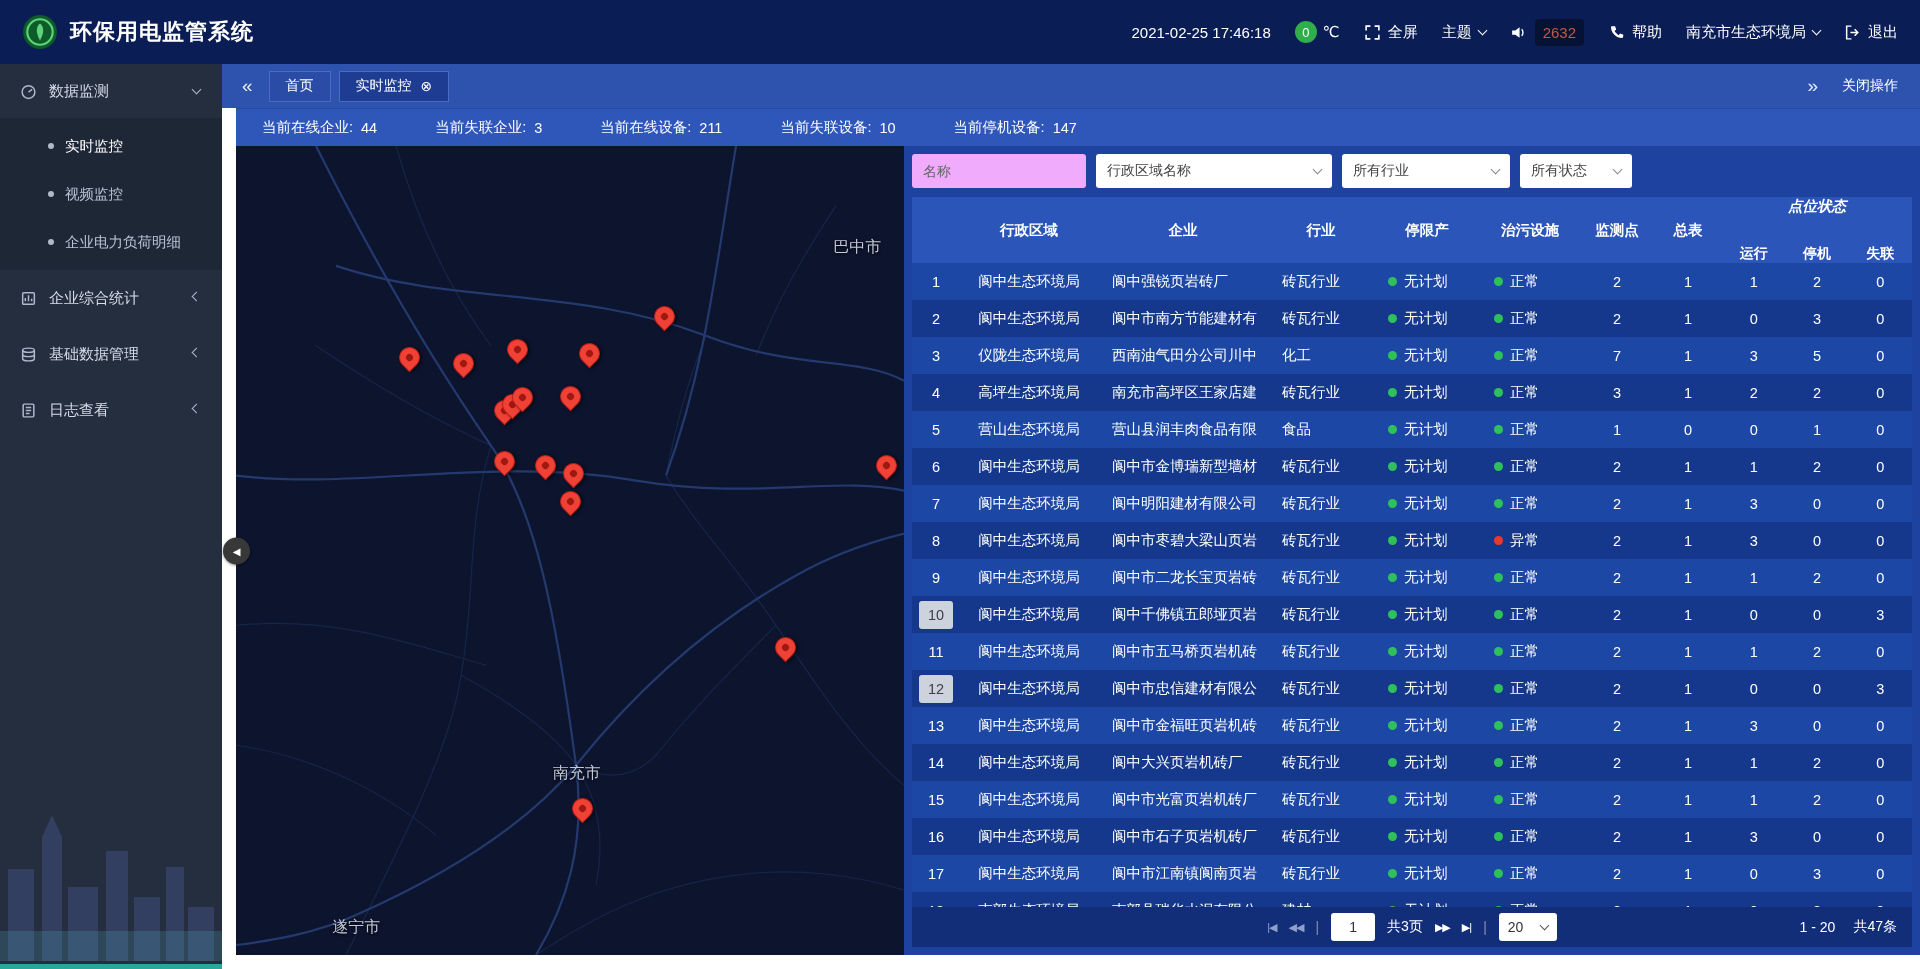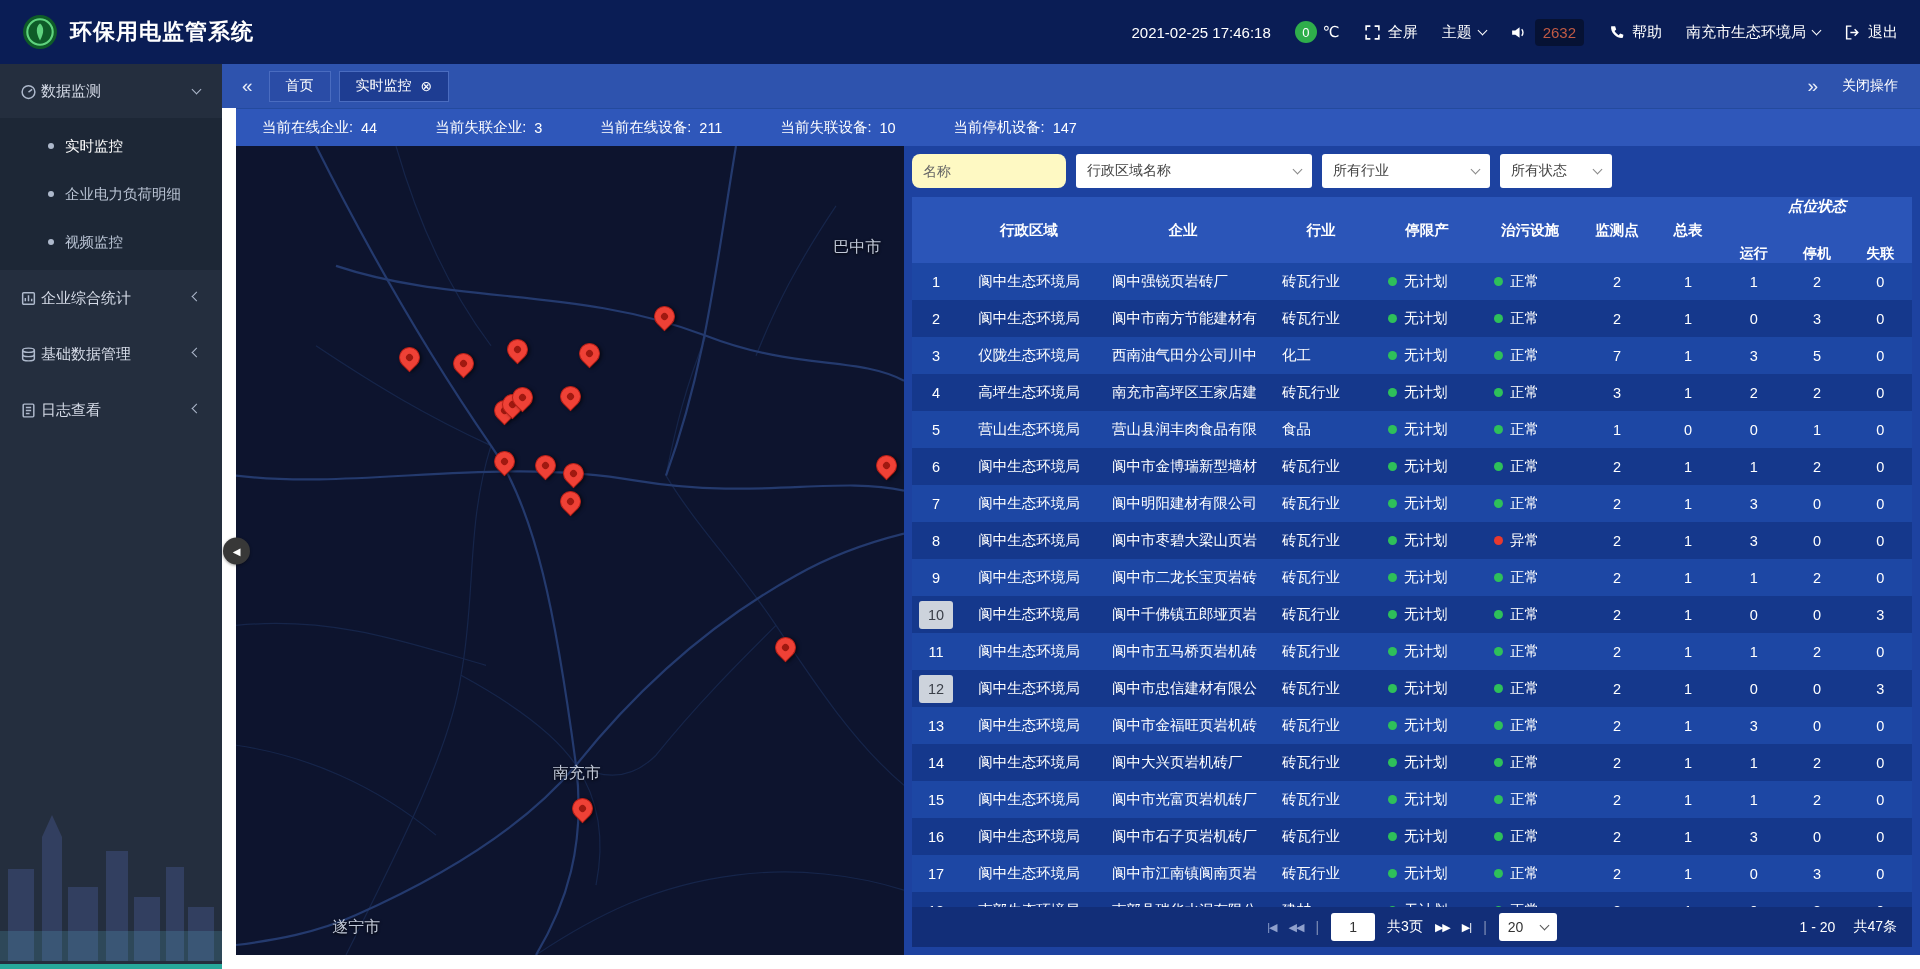--- a/index.html
+++ b/index.html
@@ -17,21 +17,21 @@
   .hbtn{display:flex;align-items:center;gap:7px}
   .temp{display:flex;align-items:center;gap:6px}
   .temp-circle{width:22px;height:22px;background:#2fae4b;border-radius:50%;display:flex;align-items:center;justify-content:center;font-size:13px}
   .notice{display:flex;align-items:center;gap:8px}
   .notice-box{background:rgba(0,0,0,.38);color:#c05a45;font-size:15px;padding:5px 8px;border-radius:4px}
   .chev{display:inline-block;width:7px;height:7px;border-right:1.6px solid currentColor;border-bottom:1.6px solid currentColor;transform:rotate(45deg);margin-top:-4px}
   .icon16{width:17px;height:17px;display:block}
 
   
   .sidebar{width:222px;background:#242e3e;position:relative;color:#d6dce8;font-size:15px;overflow:hidden;flex-shrink:0}
-  .menu-group,.menu-item{height:54px;display:flex;align-items:center;padding:0 20px;gap:4px;position:relative;z-index:2}
+  .menu-group,.menu-item{height:54px;display:flex;align-items:center;padding:0 20px;gap:12px;position:relative;z-index:2}
   .menu-item{height:56px}
   .mi-icon{width:17px;height:17px;color:#aeb9cc;flex-shrink:0}
   .mi-label{flex:1;white-space:nowrap;overflow:hidden}
   .chev-menu-down{margin-right:2px;color:#aeb9cc}
   .chev-menu-left{transform:rotate(135deg);margin-right:2px;color:#aeb9cc}
   .submenu{background:#1d2736;padding:4px 0;position:relative;z-index:2}
   .submenu-item{height:48px;display:flex;align-items:center;padding-left:48px;gap:11px;color:#bac4d4;font-size:14.5px;white-space:nowrap}
   .submenu-item.active{color:#ffffff}
   .bullet{width:6px;height:6px;border-radius:50%;background:#aeb9cc;flex-shrink:0}
   .skyline{position:absolute;left:0;right:0;bottom:5px;z-index:1}
@@ -61,21 +61,21 @@
   .pins,.mlabels{position:absolute;inset:0;pointer-events:none}
   .pin{position:absolute;width:22px;height:24px;transform:translate(-50%,-100%);pointer-events:auto}
   .pin-body{width:21px;height:21px;background:#ef4136;border:1px solid #b92018;border-radius:50% 50% 50% 0;transform:rotate(-45deg);box-shadow:1px 2px 4px rgba(0,0,0,.55);position:relative}
   .pin-body::after{content:"";position:absolute;left:6px;top:6px;width:7px;height:7px;border-radius:50%;background:#a01910}
   .mlabel{position:absolute;transform:translate(-50%,-50%);color:#c2c9d8;font-size:16px;text-shadow:0 1px 3px #000;white-space:nowrap}
   .map-toggle{position:absolute;left:-13px;top:50%;transform:translateY(-50%);width:27px;height:27px;background:#383838;border-radius:50%;display:flex;align-items:center;justify-content:center;color:#fff;font-size:10px;z-index:5;box-shadow:0 1px 3px rgba(0,0,0,.4)}
 
   
   .panel{flex:1;display:flex;flex-direction:column;background:#1d42a0;padding:8px;min-width:0}
   .filters{display:flex;gap:10px;margin-bottom:9px;flex-shrink:0}
-  .f-name{width:154px;height:34px;background:#fef9c3;border:none;outline:none;border-radius:8px;padding:0 11px;font-size:14px;color:#333;font-family:inherit}
+  .f-name{width:174px;height:34px;background:#f0abfc;border:none;outline:none;border-radius:3px;padding:0 11px;font-size:14px;color:#333;font-family:inherit}
   .f-name::placeholder{color:#666}
   .f-select{height:34px;background:#fff;border-radius:3px;display:flex;align-items:center;justify-content:space-between;padding:16px 11px;font-size:14px;color:#444}
   .f-region{width:236px}.f-industry{width:168px}.f-status{width:112px}
   .sel-chev{color:#888;margin-left:8px}
 
   
   .thead{display:flex;background:#2b55b8;height:66px;flex-shrink:0;font-size:14.5px;font-weight:600;align-items:stretch}
   .th{display:flex;align-items:center;justify-content:center;white-space:nowrap}
   .c-idx{width:4.8%}
   .c-region{width:13.8%}
@@ -187,26 +187,26 @@
 
       <div class="submenu" data-interactable="false">
 
           <div class="submenu-item active" data-interactable="true">
             <span class="bullet" data-interactable="false"></span>
             <span data-interactable="false">实时监控</span>
           </div>
 
           <div class="submenu-item" data-interactable="true">
             <span class="bullet" data-interactable="false"></span>
-            <span data-interactable="false">企业电力负荷明细</span>
+            <span data-interactable="false">视频监控</span>
           </div>
 
           <div class="submenu-item" data-interactable="true">
             <span class="bullet" data-interactable="false"></span>
-            <span data-interactable="false">视频监控</span>
+            <span data-interactable="false">企业电力负荷明细</span>
           </div>
         </div>
 
       <div class="menu-item" data-interactable="true">
         <span class="mi-icon" data-interactable="false">
           <svg class="icon16" viewBox="0 0 16 16" fill="none" stroke="currentColor" stroke-width="1.4">
               <rect x="2.5" y="2.5" width="11" height="11" rx="1"></rect>
               <path d="M5 10.5V7.5M8 10.5V5M11 10.5V8.2"></path>
             </svg>
         </span>

